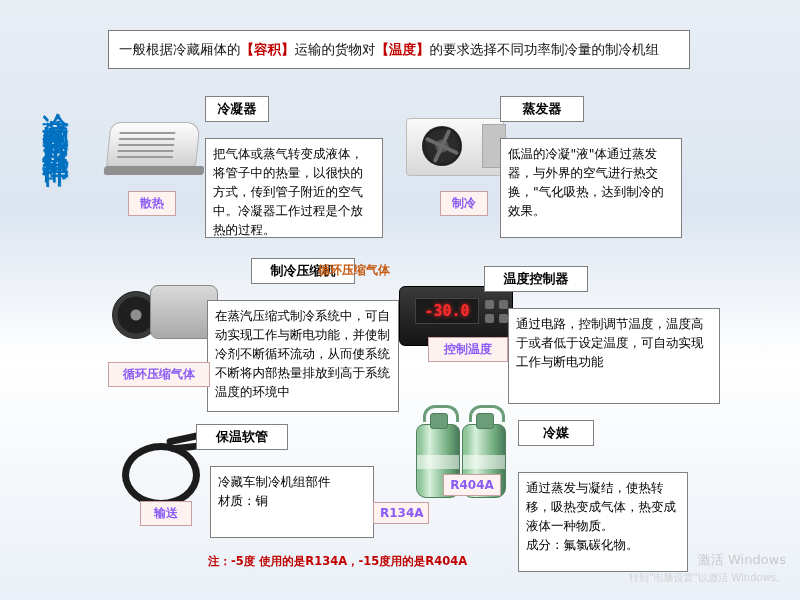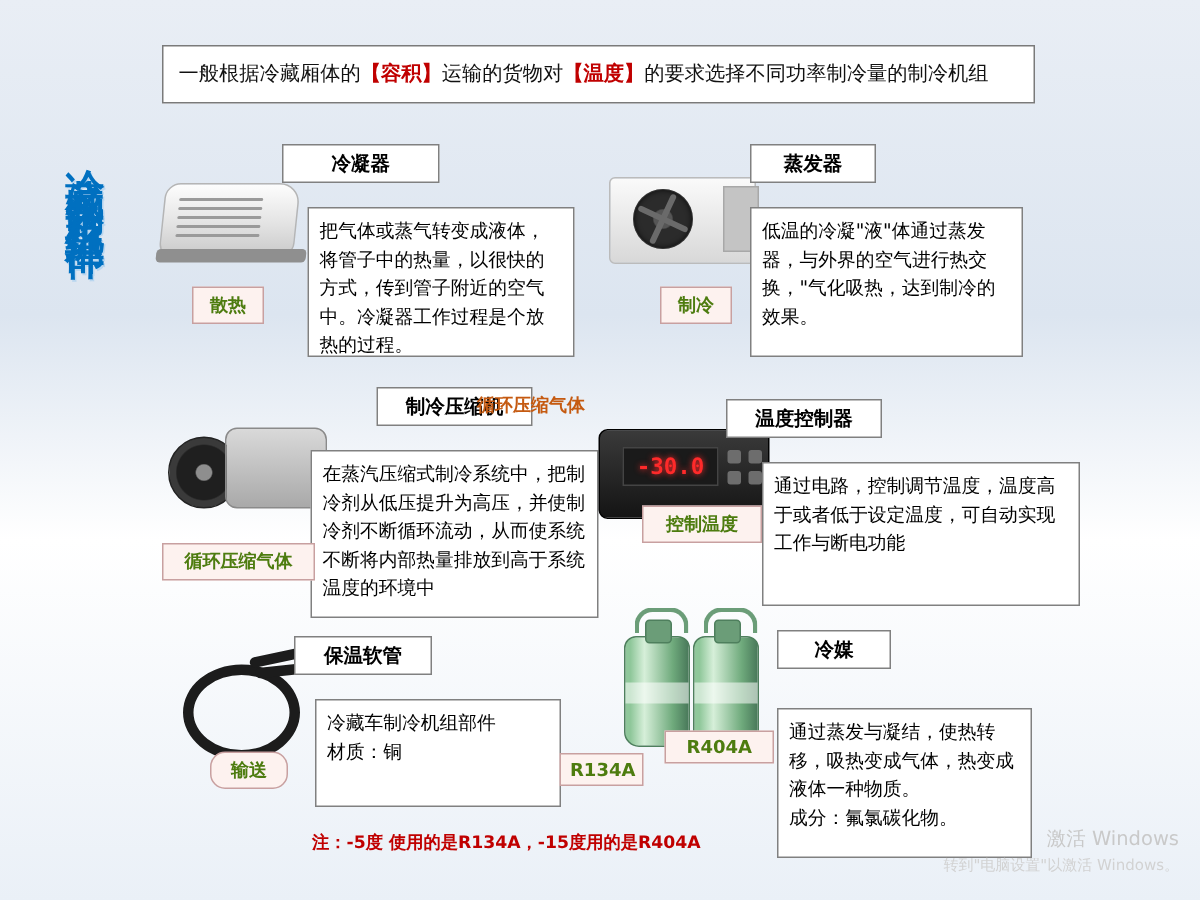--- a/index.html
+++ b/index.html
@@ -35,21 +35,21 @@
     font-size:13px;color:#000;text-align:center;
     padding:3px 8px;box-sizing:border-box;font-weight:600;
   }
   .text-box{
     position:absolute;border:1px solid #808080;background:#fff;
     font-size:12.5px;line-height:19px;color:#000;
     padding:5px 7px;box-sizing:border-box;margin-top:20px;
   }
   .tag{
     position:absolute;border:1px solid #c8a0a0;background:#fdf2ef;
-    color:#4d7c0f;font-size:12px;font-weight:bold;
+    color:#8b5cf6;font-size:12px;font-weight:bold;
     padding:3px 6px;box-sizing:border-box;text-align:center;
   }
   .orange-note{
     position:absolute;color:#c55a11;font-size:12px;font-weight:bold;
   }
   .red-note{
     position:absolute;color:#c00000;font-size:11.5px;font-weight:bold;
   }
 
   
@@ -124,40 +124,40 @@
     <div class="cond-body"></div>
     <div class="cond-grill">
         <i></i>
         <i></i>
         <i></i>
         <i></i>
         <i></i>
       </div>
     <div class="cond-base"></div>
   </div>
-  <div class="label-box" style="left:188px;top:96px;width:105px;">冷凝器</div>
+  <div class="label-box" style="left:205px;top:96px;width:64px;">冷凝器</div>
   <div class="text-box" style="left:205px;top:118px;width:178px;height:100px;">把气体或蒸气转变成液体，将管子中的热量，以很快的方式，传到管子附近的空气中。冷凝器工作过程是个放热的过程。</div>
   <div class="tag" style="left:128px;top:191px;width:48px;">散热</div>
 
   <div class="img" style="left:400px;top:108px;width:112px;height:76px;">
     <div class="evap-body"></div>
     <div class="evap-fan"></div>
     <div class="evap-side"></div>
   </div>
   <div class="label-box" style="left:500px;top:96px;width:84px;">蒸发器</div>
   <div class="text-box" style="left:500px;top:118px;width:182px;height:100px;">低温的冷凝"液"体通过蒸发器，与外界的空气进行热交换，"气化吸热，达到制冷的效果。</div>
   <div class="tag" style="left:440px;top:191px;width:48px;">制冷</div>
 
   <div class="img" style="left:110px;top:275px;width:116px;height:76px;">
     <div class="comp-pulley"></div>
     <div class="comp-body"></div>
   </div>
   <div class="label-box" style="left:207px;top:258px;width:104px;margin-left:44px;">制冷压缩机</div>
   <div class="orange-note" style="left:318px;top:262px;">循环压缩气体</div>
-  <div class="text-box" style="left:207px;top:280px;width:192px;height:112px;">在蒸汽压缩式制冷系统中，把制冷剂从低压提升为高压，并使制冷剂不断循环流动，从而使系统不断将内部热量排放到高于系统温度的环境中</div>
+  <div class="text-box" style="left:207px;top:280px;width:192px;height:112px;">在蒸汽压缩式制冷系统中，可自动实现工作与断电功能，并使制冷剂不断循环流动，从而使系统不断将内部热量排放到高于系统温度的环境中</div>
   <div class="tag" style="left:108px;top:362px;width:102px;">循环压缩气体</div>
 
   <div class="img" style="left:395px;top:278px;width:124px;height:74px;">
     <div class="ctrl-body"></div>
     <div class="ctrl-screen">-30.0</div>
     <div class="ctrl-btn" style="left:90px;top:22px;"></div>
     <div class="ctrl-btn" style="left:90px;top:36px;"></div>
     <div class="ctrl-btn" style="left:104px;top:22px;"></div>
     <div class="ctrl-btn" style="left:104px;top:36px;"></div>
   </div>
@@ -167,39 +167,39 @@
 
   <div class="img" style="left:110px;top:425px;width:120px;height:80px;">
     <div class="hose-ring"></div>
     <div class="hose-tail"></div>
     <div class="hose-tail2"></div>
     <div class="hose-fit"></div>
   </div>
   <div class="label-box" style="left:196px;top:424px;width:92px;">保温软管</div>
   <div class="text-box" style="left:210px;top:446px;width:164px;height:72px;white-space:pre-line;">冷藏车制冷机组部件
 材质：铜</div>
-  <div class="tag" style="left:140px;top:501px;width:52px;border-radius:10px;">输送</div>
+  <div class="tag" style="left:140px;top:501px;width:52px;">输送</div>
 
   <div class="img" style="left:408px;top:398px;width:108px;height:110px;">
     <div class="bottle" style="left:8px;top:26px;">
       <div class="handle"></div>
       <div class="neck"></div>
       <div class="band"></div>
     </div>
     <div class="bottle" style="left:54px;top:26px;">
       <div class="handle"></div>
       <div class="neck"></div>
       <div class="band"></div>
     </div>
   </div>
   <div class="label-box" style="left:518px;top:420px;width:76px;">冷媒</div>
   <div class="text-box" style="left:518px;top:452px;width:170px;height:100px;white-space:pre-line;">通过蒸发与凝结，使热转移，吸热变成气体，热变成液体一种物质。
 成分：氟氯碳化物。</div>
   <div class="tag" style="left:373px;top:502px;width:56px;">R134A</div>
-  <div class="tag" style="left:443px;top:487px;width:73px;">R404A</div>
+  <div class="tag" style="left:443px;top:474px;width:58px;">R404A</div>
 
   <div class="red-note" style="left:208px;top:554px;">注：-5度 使用的是R134A，-15度用的是R404A</div>
 
   <div class="wm">
     <div>激活 Windows</div>
     <small>转到"电脑设置"以激活 Windows。</small>
   </div>
 
 </div>
 

